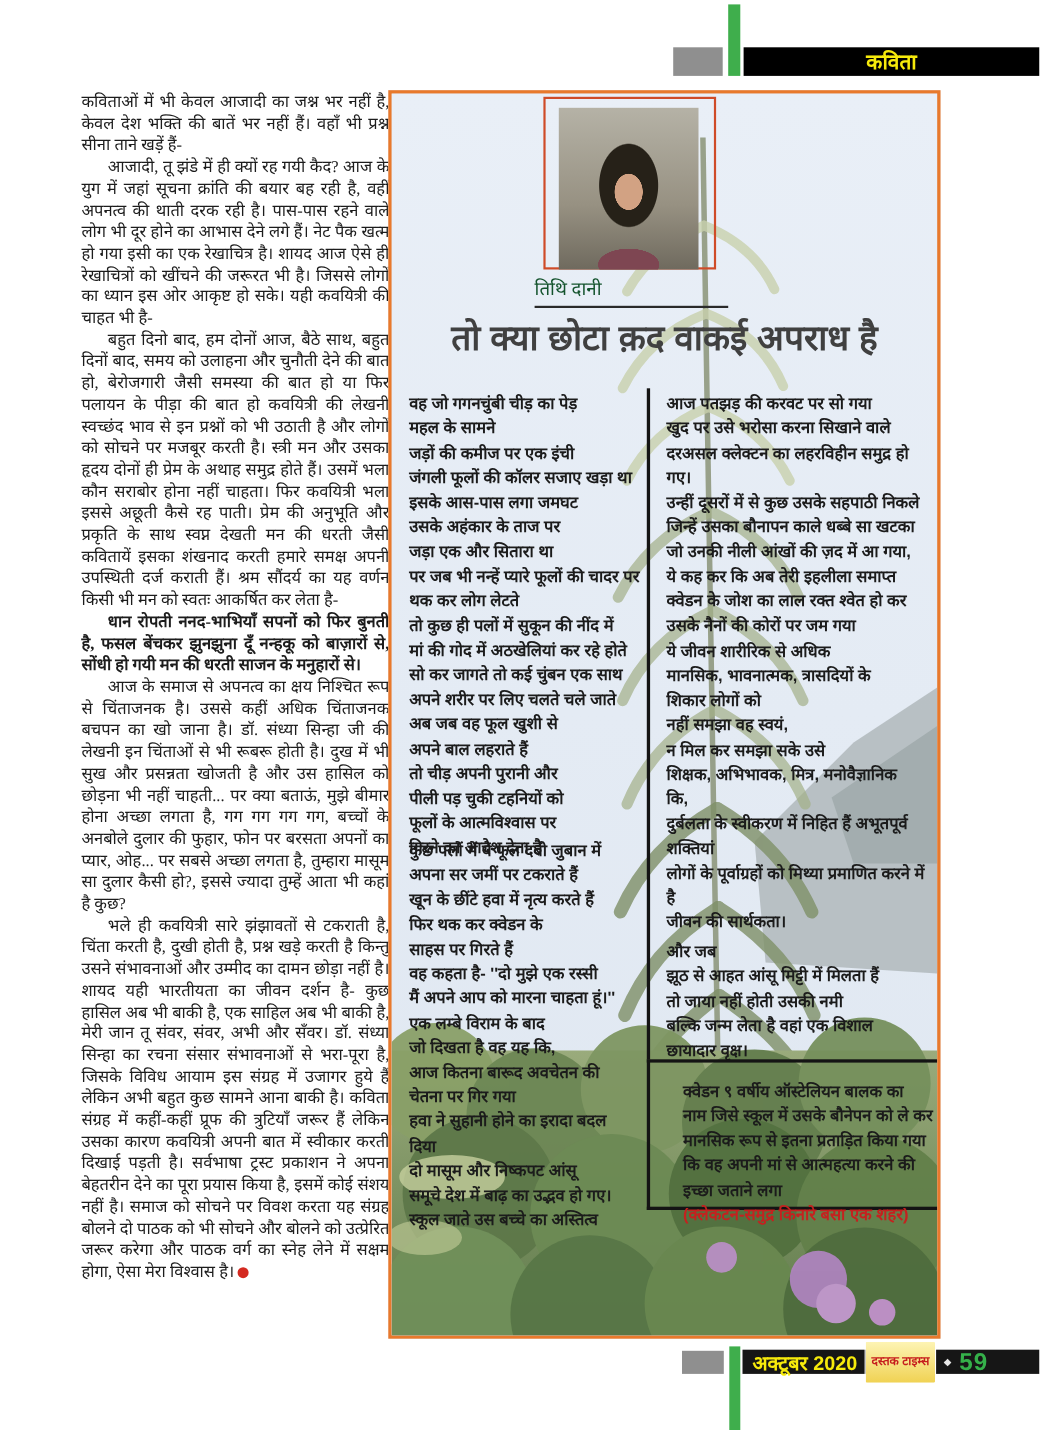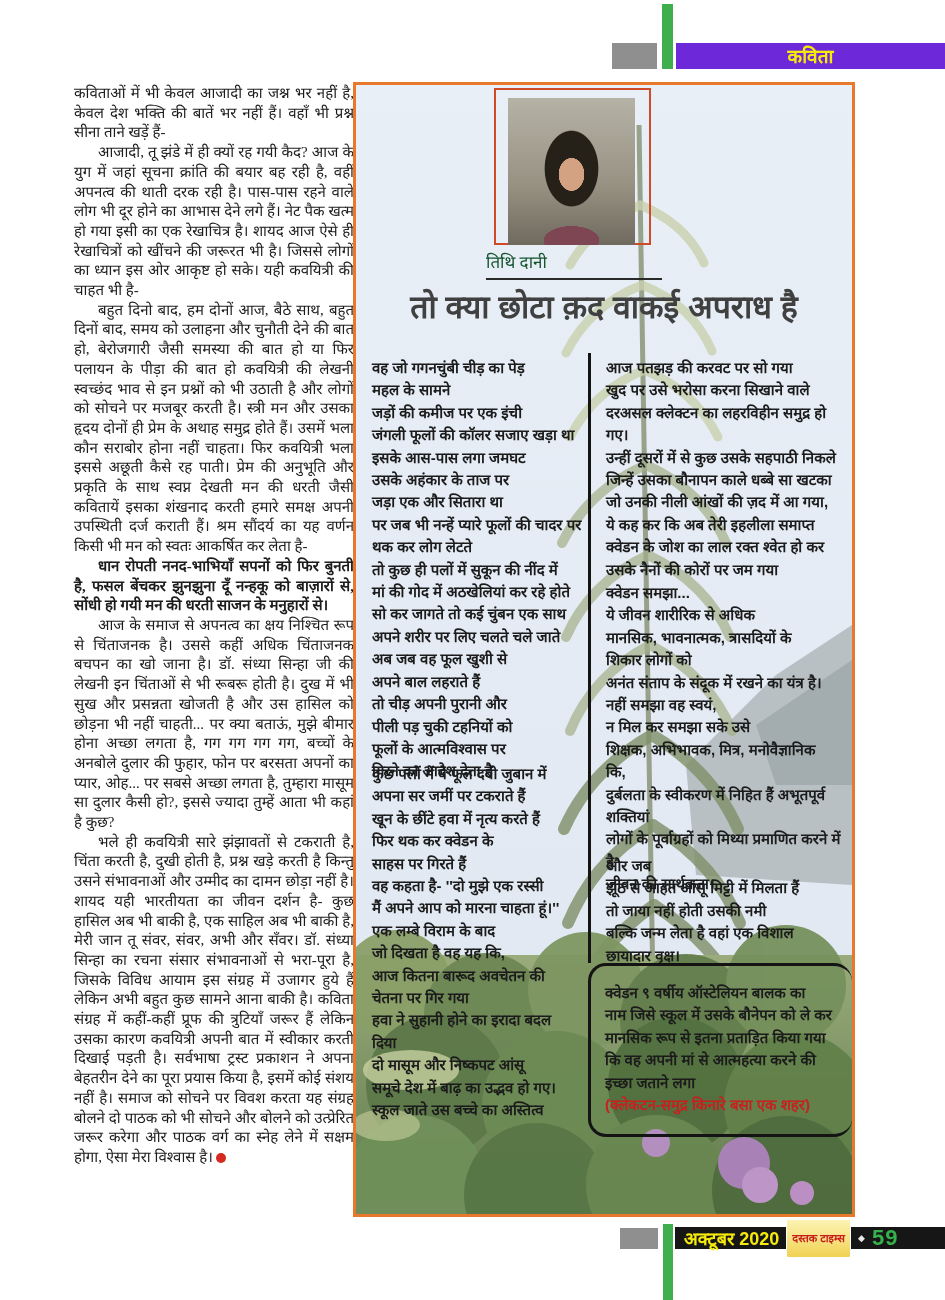--- a/index.html
+++ b/index.html
@@ -2,21 +2,21 @@
 <html><head>
 <meta charset="utf-8">
 <style>
   html,body{margin:0;padding:0;}
   body{width:945px;height:1300px;position:relative;background:#ffffff;
        font-family:"Liberation Serif","DejaVu Serif",serif;overflow:hidden;}
 
   
   .top-gray{position:absolute;left:612px;top:43px;width:45px;height:26px;background:#8f8f8f;}
   .top-green{position:absolute;left:662px;top:4px;width:11px;height:65px;background:#3fae4c;}
-  .top-black{position:absolute;left:676px;top:43px;width:269px;height:26px;background:#6d28d9;
+  .top-black{position:absolute;left:676px;top:43px;width:269px;height:26px;background:#000000;
              display:flex;align-items:center;justify-content:center;}
   .top-black .sect{color:#f6ea0b;font-weight:bold;font-size:19px;font-family:"Liberation Sans",sans-serif;}
 
   
   .article{position:absolute;left:74px;top:84px;width:280px;color:#1c1c1c;
            font-size:15px;line-height:19.7px;text-align:justify;}
   .article p{margin:0;text-indent:24px;}
   .article p.noindent{text-indent:0;}
   .article p.boldp{font-weight:bold;}
   .end-dot{display:inline-block;width:10px;height:10px;border-radius:50%;
@@ -43,24 +43,24 @@
 
   .pcol{position:absolute;z-index:2;font-family:"Liberation Sans","DejaVu Sans",sans-serif;}
   .pline{font-size:15px;font-weight:bold;line-height:22.4px;color:#1b1b1b;}
   .stanza{position:absolute;left:0;width:100%;}
 
   .col-left{left:16px;top:0;width:212px;height:100%;}
   .col-right{left:250px;top:0;width:243px;height:100%;}
 
   .divider{position:absolute;left:232px;top:268px;width:3px;height:610px;background:#141414;z-index:2;}
 
-  .note-box{position:absolute;left:232px;top:878px;width:264px;height:174px;z-index:2;
+  .note-box{position:absolute;left:232px;top:878px;width:264px;height:137px;z-index:2;
             box-sizing:border-box;border-top:3px solid #141414;border-bottom:3px solid #141414;
-            border-left:3px solid #141414;padding:16px 4px 4px 14px;
-            font-family:"Liberation Sans","DejaVu Sans",sans-serif;border-radius:18px;}
+            border-left:3px solid #141414;padding:16px 4px 4px 30px;
+            font-family:"Liberation Sans","DejaVu Sans",sans-serif;}
   .note-caption{font-size:15px;font-weight:bold;line-height:22px;color:#c5211f;text-align:left;}
 
   
   .bot-gray{position:absolute;left:620px;top:1228px;width:38px;height:21px;background:#8f8f8f;}
   .bot-green{position:absolute;left:663px;top:1224px;width:10px;height:76px;background:#3fae4c;}
   .bot-black{position:absolute;left:675px;top:1227px;width:270px;height:22px;background:#161616;
              display:flex;align-items:center;gap:7px;padding-left:9px;box-sizing:border-box;
              font-family:"Liberation Sans",sans-serif;}
   .f-date{color:#f6ea0b;font-weight:bold;font-size:18px;}
   .f-logo{background:linear-gradient(#fdf4b4,#f0d253);color:#c61d1d;font-weight:bold;font-size:11px;
@@ -218,25 +218,23 @@
         <div class="pline">खुद पर उसे भरोसा करना सिखाने वाले</div>
         <div class="pline">दरअसल क्लेक्टन का लहरविहीन समुद्र हो गए।</div>
         <div class="pline">उन्हीं दूसरों में से कुछ उसके सहपाठी निकले</div>
         <div class="pline">जिन्हें उसका बौनापन काले धब्बे सा खटका</div>
         <div class="pline">जो उनकी नीली आंखों की ज़द में आ गया,</div>
         <div class="pline">ये कह कर कि अब तेरी इहलीला समाप्त</div>
         <div class="pline">क्वेडन के जोश का लाल रक्त श्वेत हो कर</div>
         <div class="pline">उसके नैनों की कोरों पर जम गया</div>
       </div>
     <div class="stanza" style="top:497px;">
-        <div class="pline">क्वेडन समझा...</div>
         <div class="pline">ये जीवन शारीरिक से अधिक</div>
         <div class="pline">मानसिक, भावनात्मक, त्रासदियों के</div>
         <div class="pline">शिकार लोगों को</div>
-        <div class="pline">अनंत संताप के संदूक में रखने का यंत्र है।</div>
         <div class="pline">नहीं समझा वह स्वयं,</div>
         <div class="pline">न मिल कर समझा सके उसे</div>
         <div class="pline">शिक्षक, अभिभावक, मित्र, मनोवैज्ञानिक</div>
         <div class="pline">कि,</div>
         <div class="pline">दुर्बलता के स्वीकरण में निहित हैं अभूतपूर्व शक्तियां</div>
         <div class="pline">लोगों के पूर्वाग्रहों को मिथ्या प्रमाणित करने में है</div>
         <div class="pline">जीवन की सार्थकता।</div>
       </div>
     <div class="stanza" style="top:770px;">
         <div class="pline">और जब</div>

